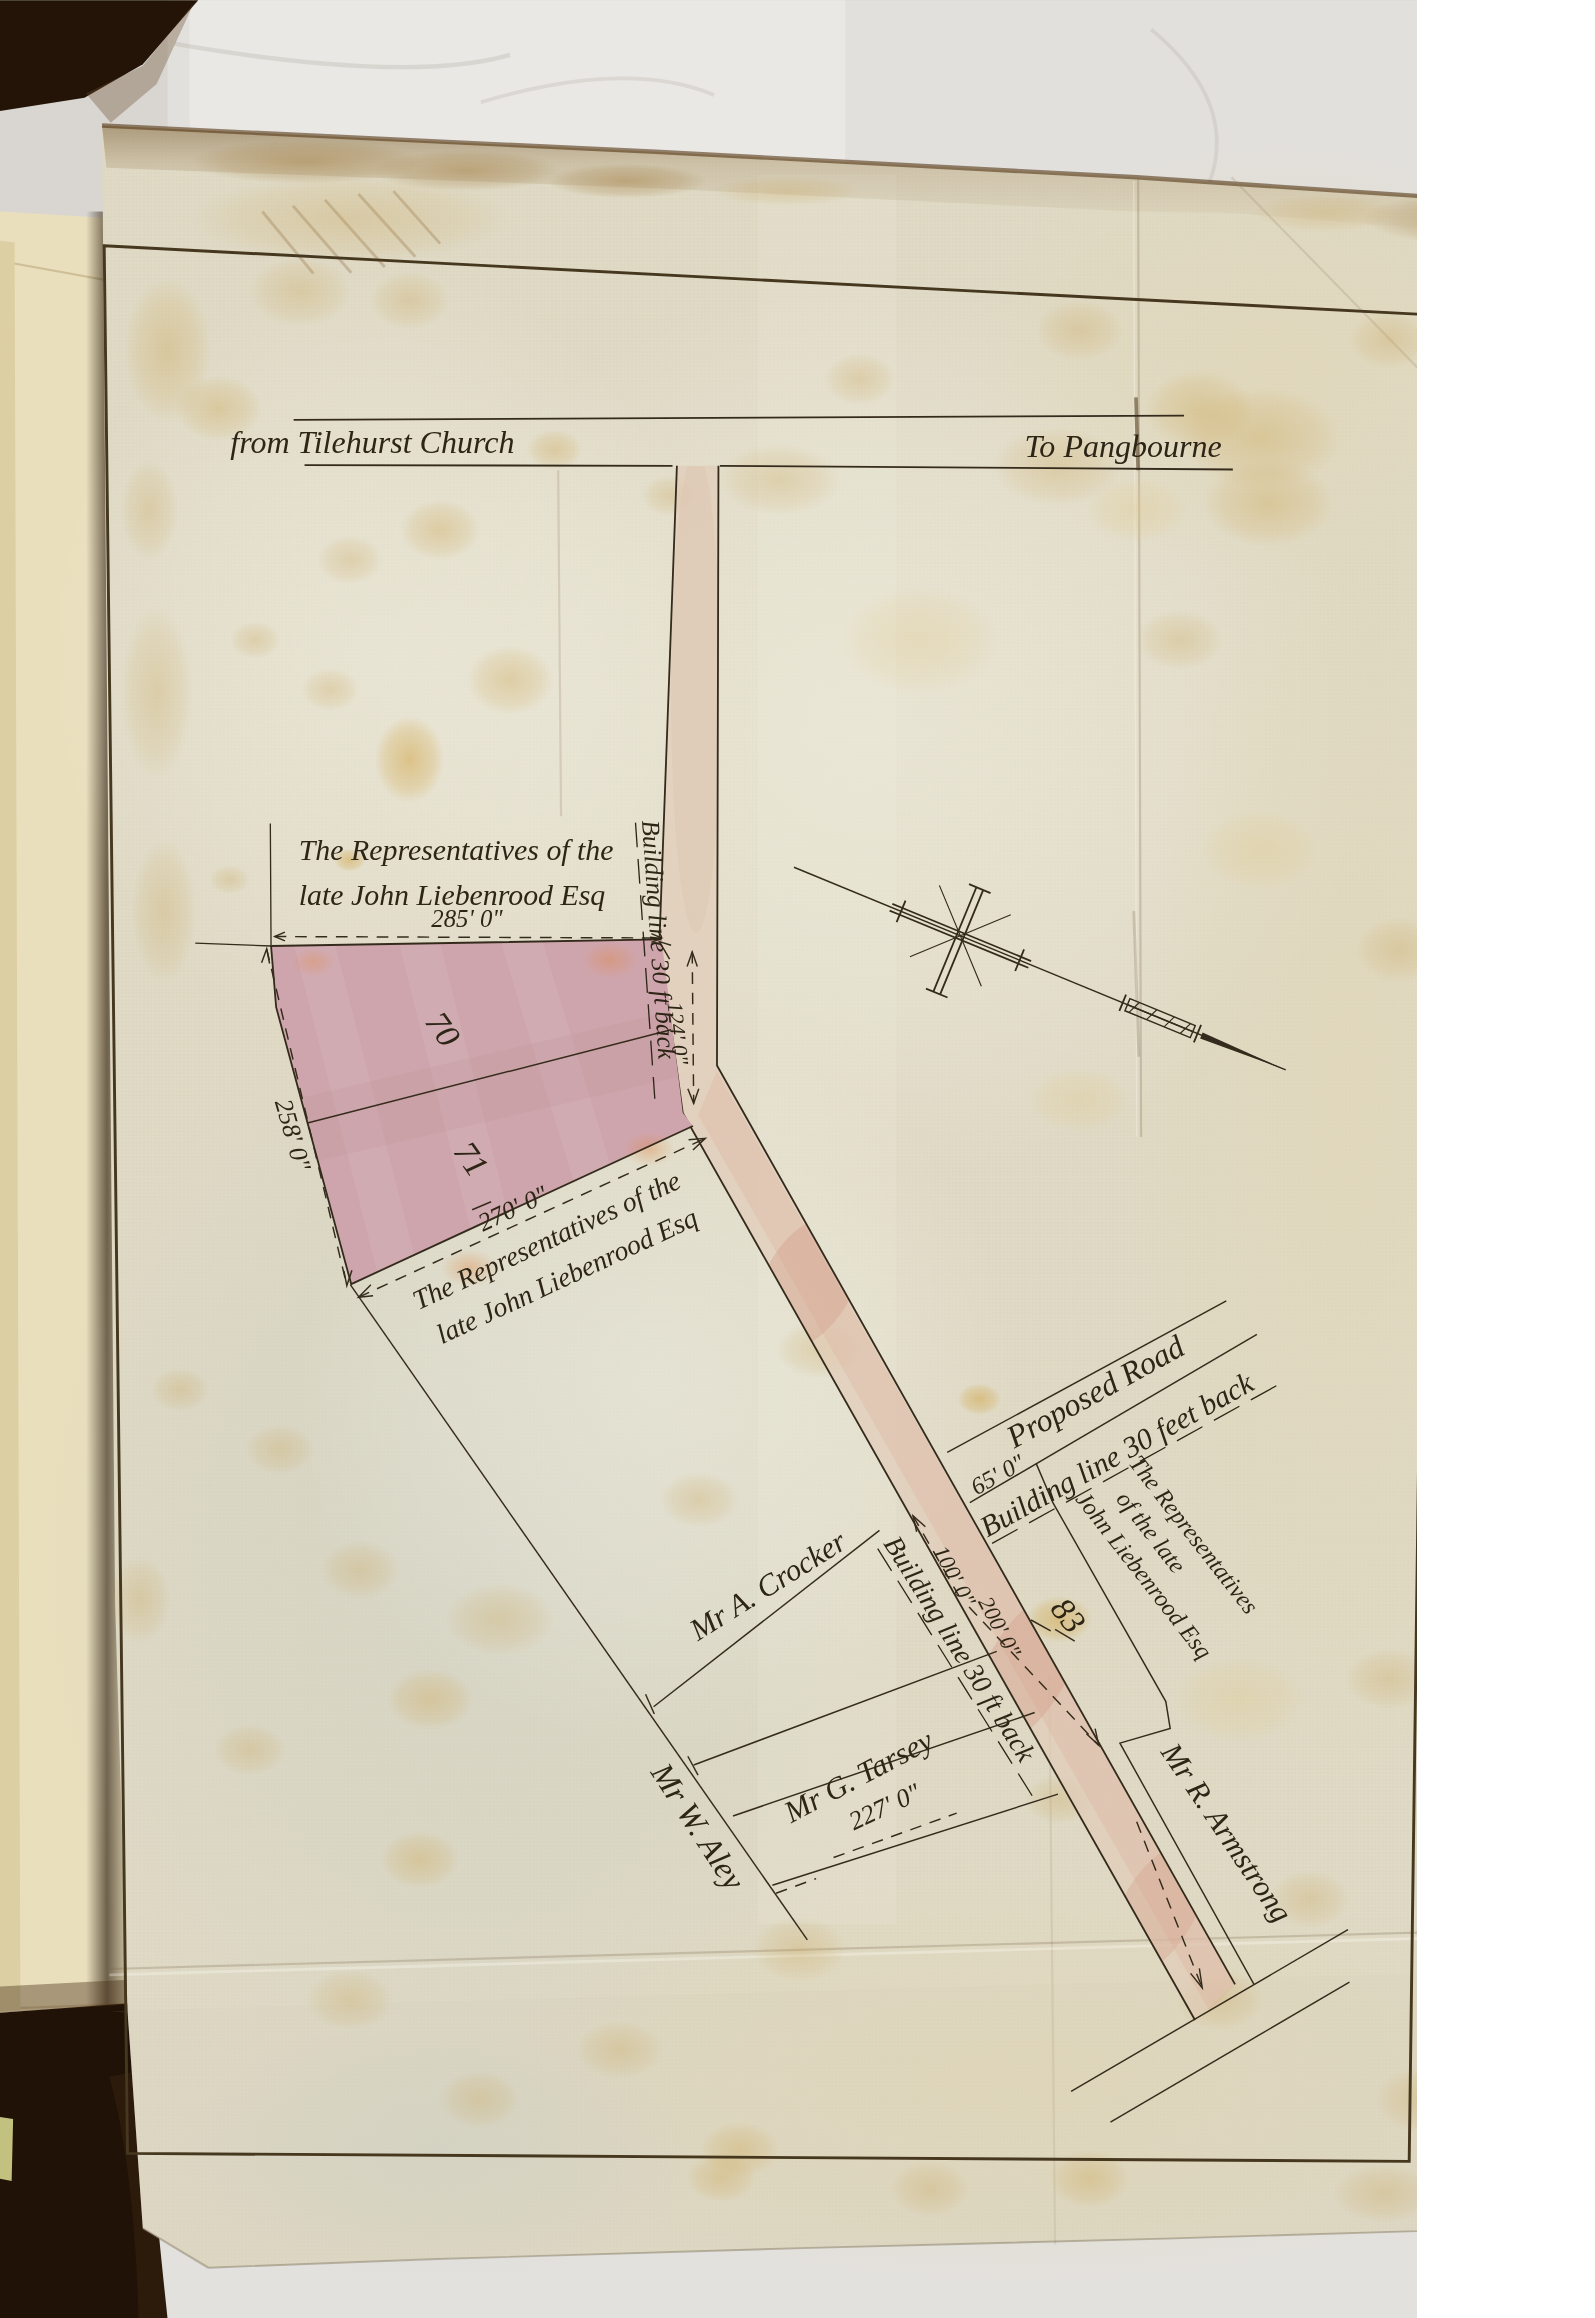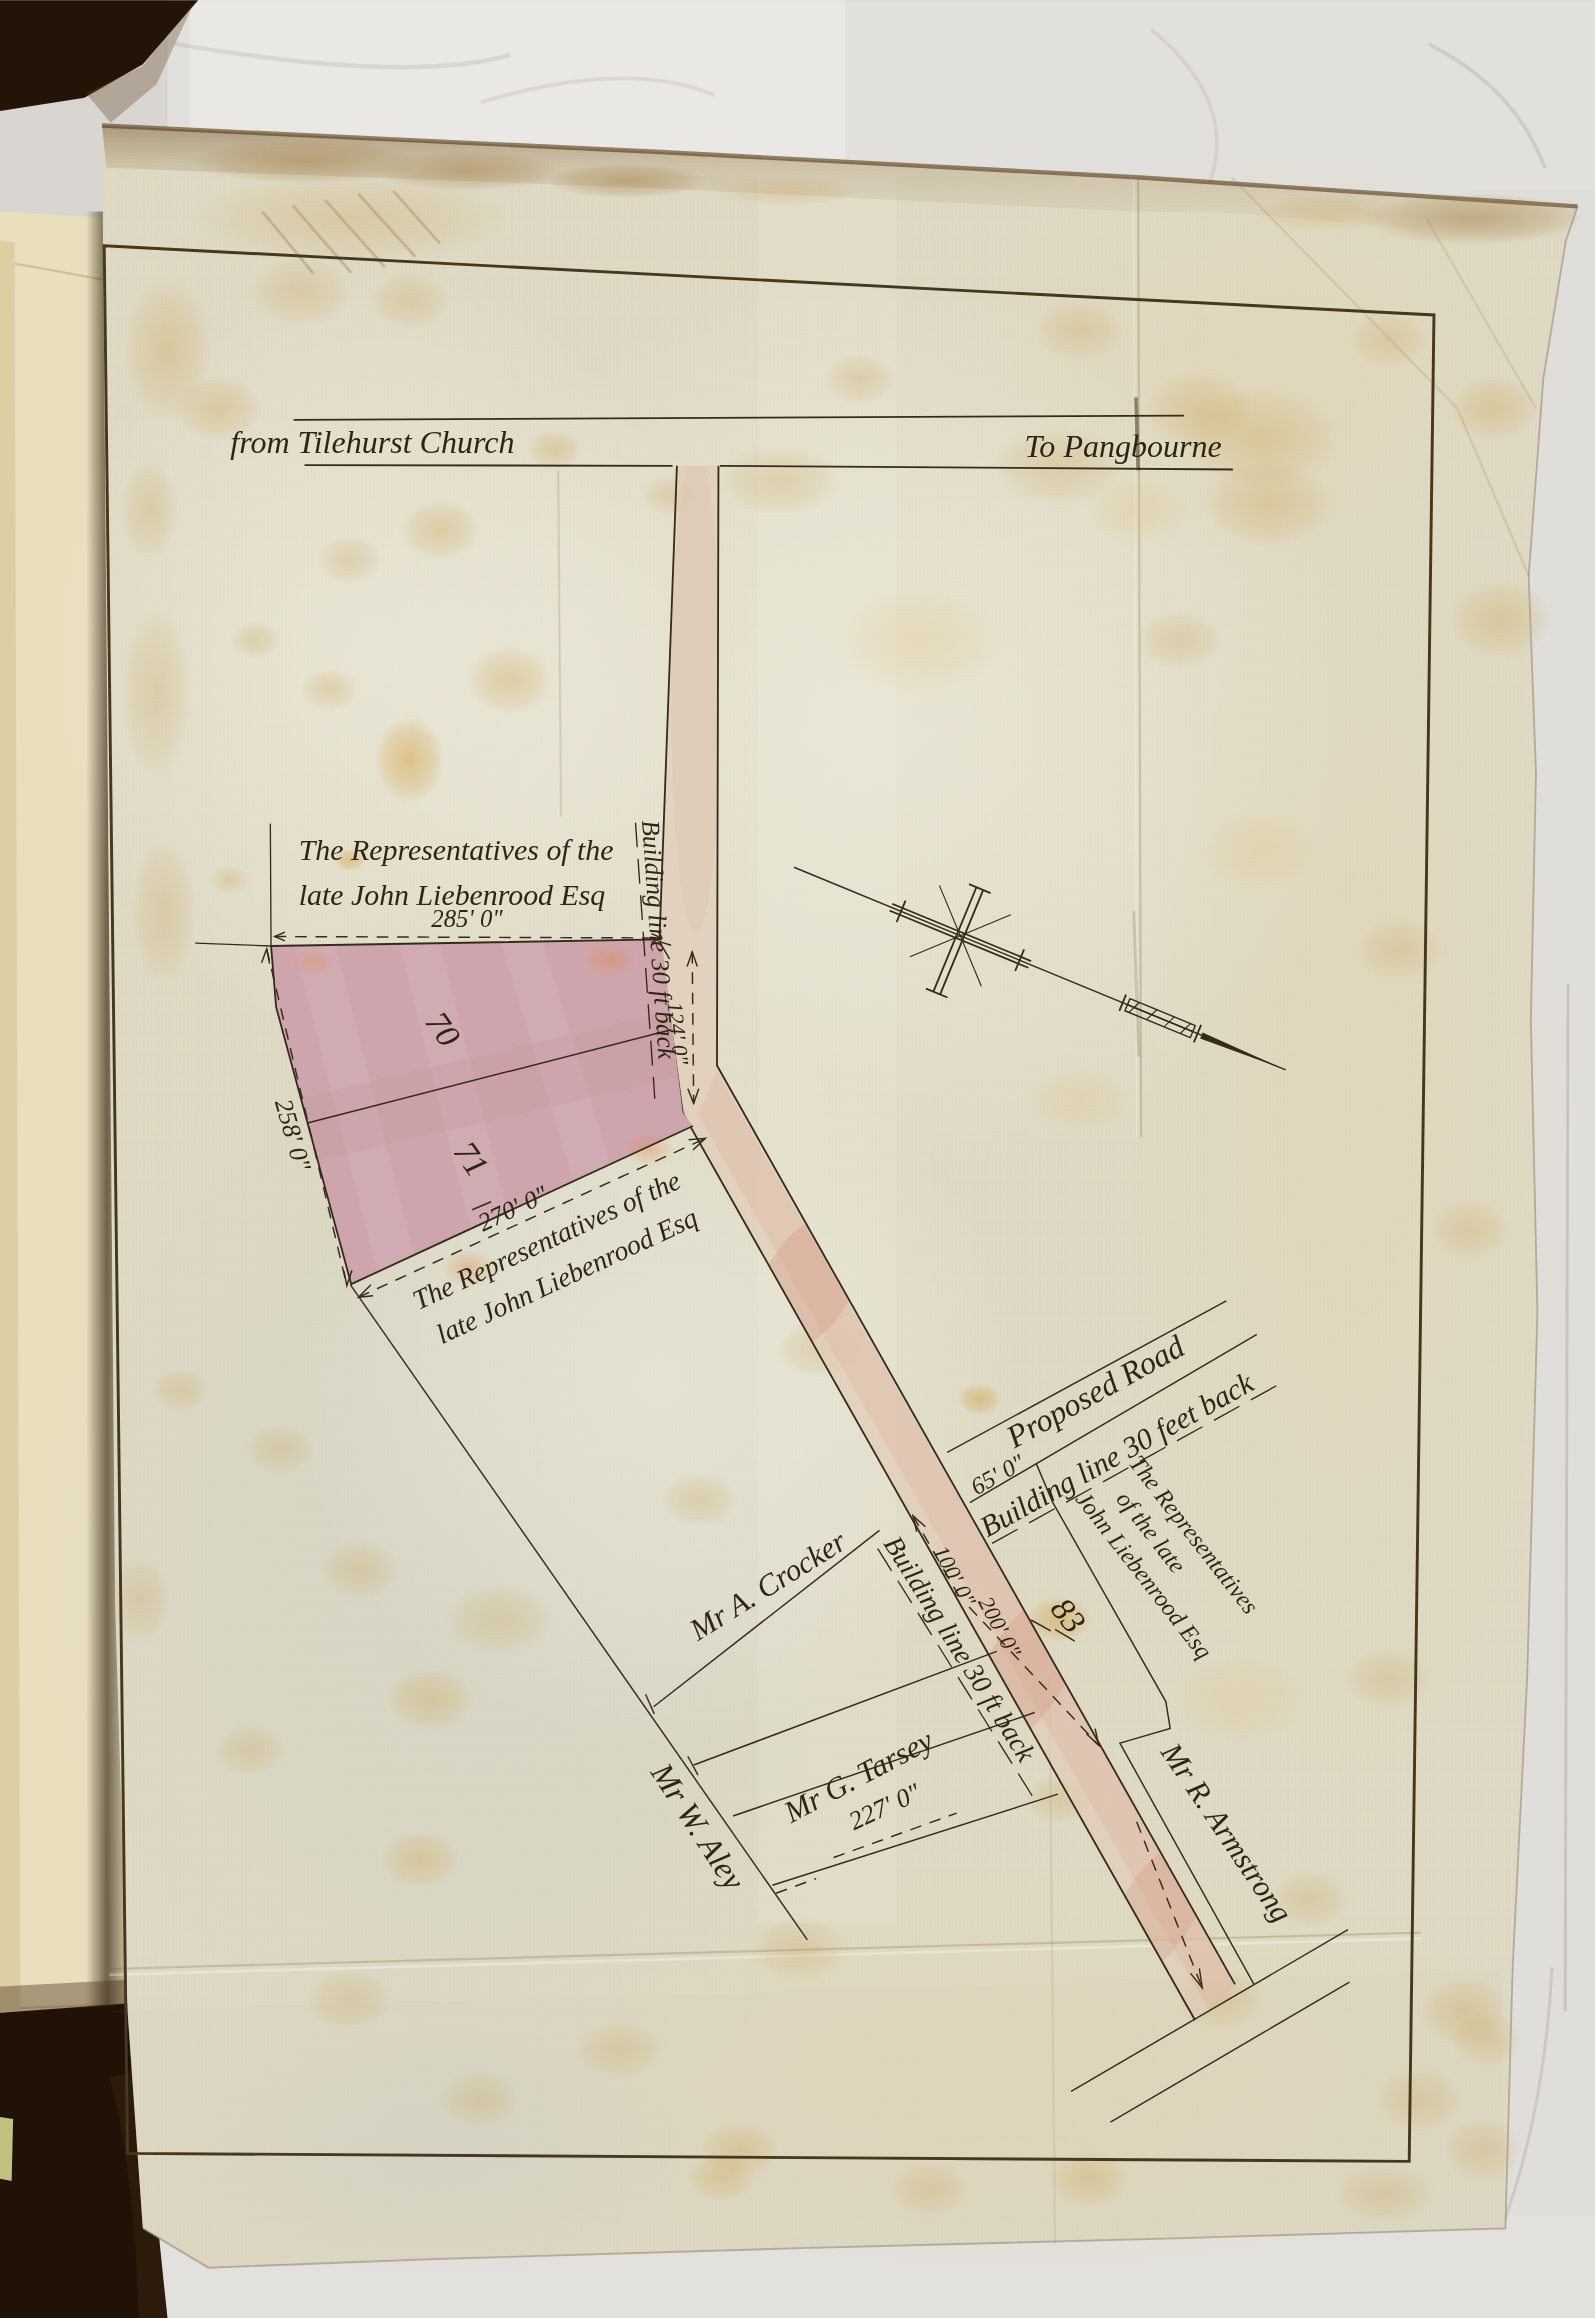--- a/index.html
+++ b/index.html
@@ -1,16 +1,16 @@
 <!DOCTYPE html>
 <html style="font-size:11.7px"><head>
 <meta charset="utf-8">
 <style>
 html,body{margin:0;padding:0;}
-#c{position:relative;width:1595px;height:2319px;overflow:hidden;background:#86efac;}
+#c{position:relative;width:1417px;height:2319px;overflow:hidden;background:#86efac;}
 svg{position:absolute;left:0;top:0;display:block;}
 text{font-family:"Liberation Serif",serif;font-style:italic;fill:#2d2516;}
 </style>
 </head>
 <body>
 <div id="c">
 <svg width="1595" height="2319" viewBox="0 0 2189 3182">
 <defs>
 <radialGradient id="g1">
           <stop offset="0%" stop-color="rgba(206,172,96,0.40)"></stop>

